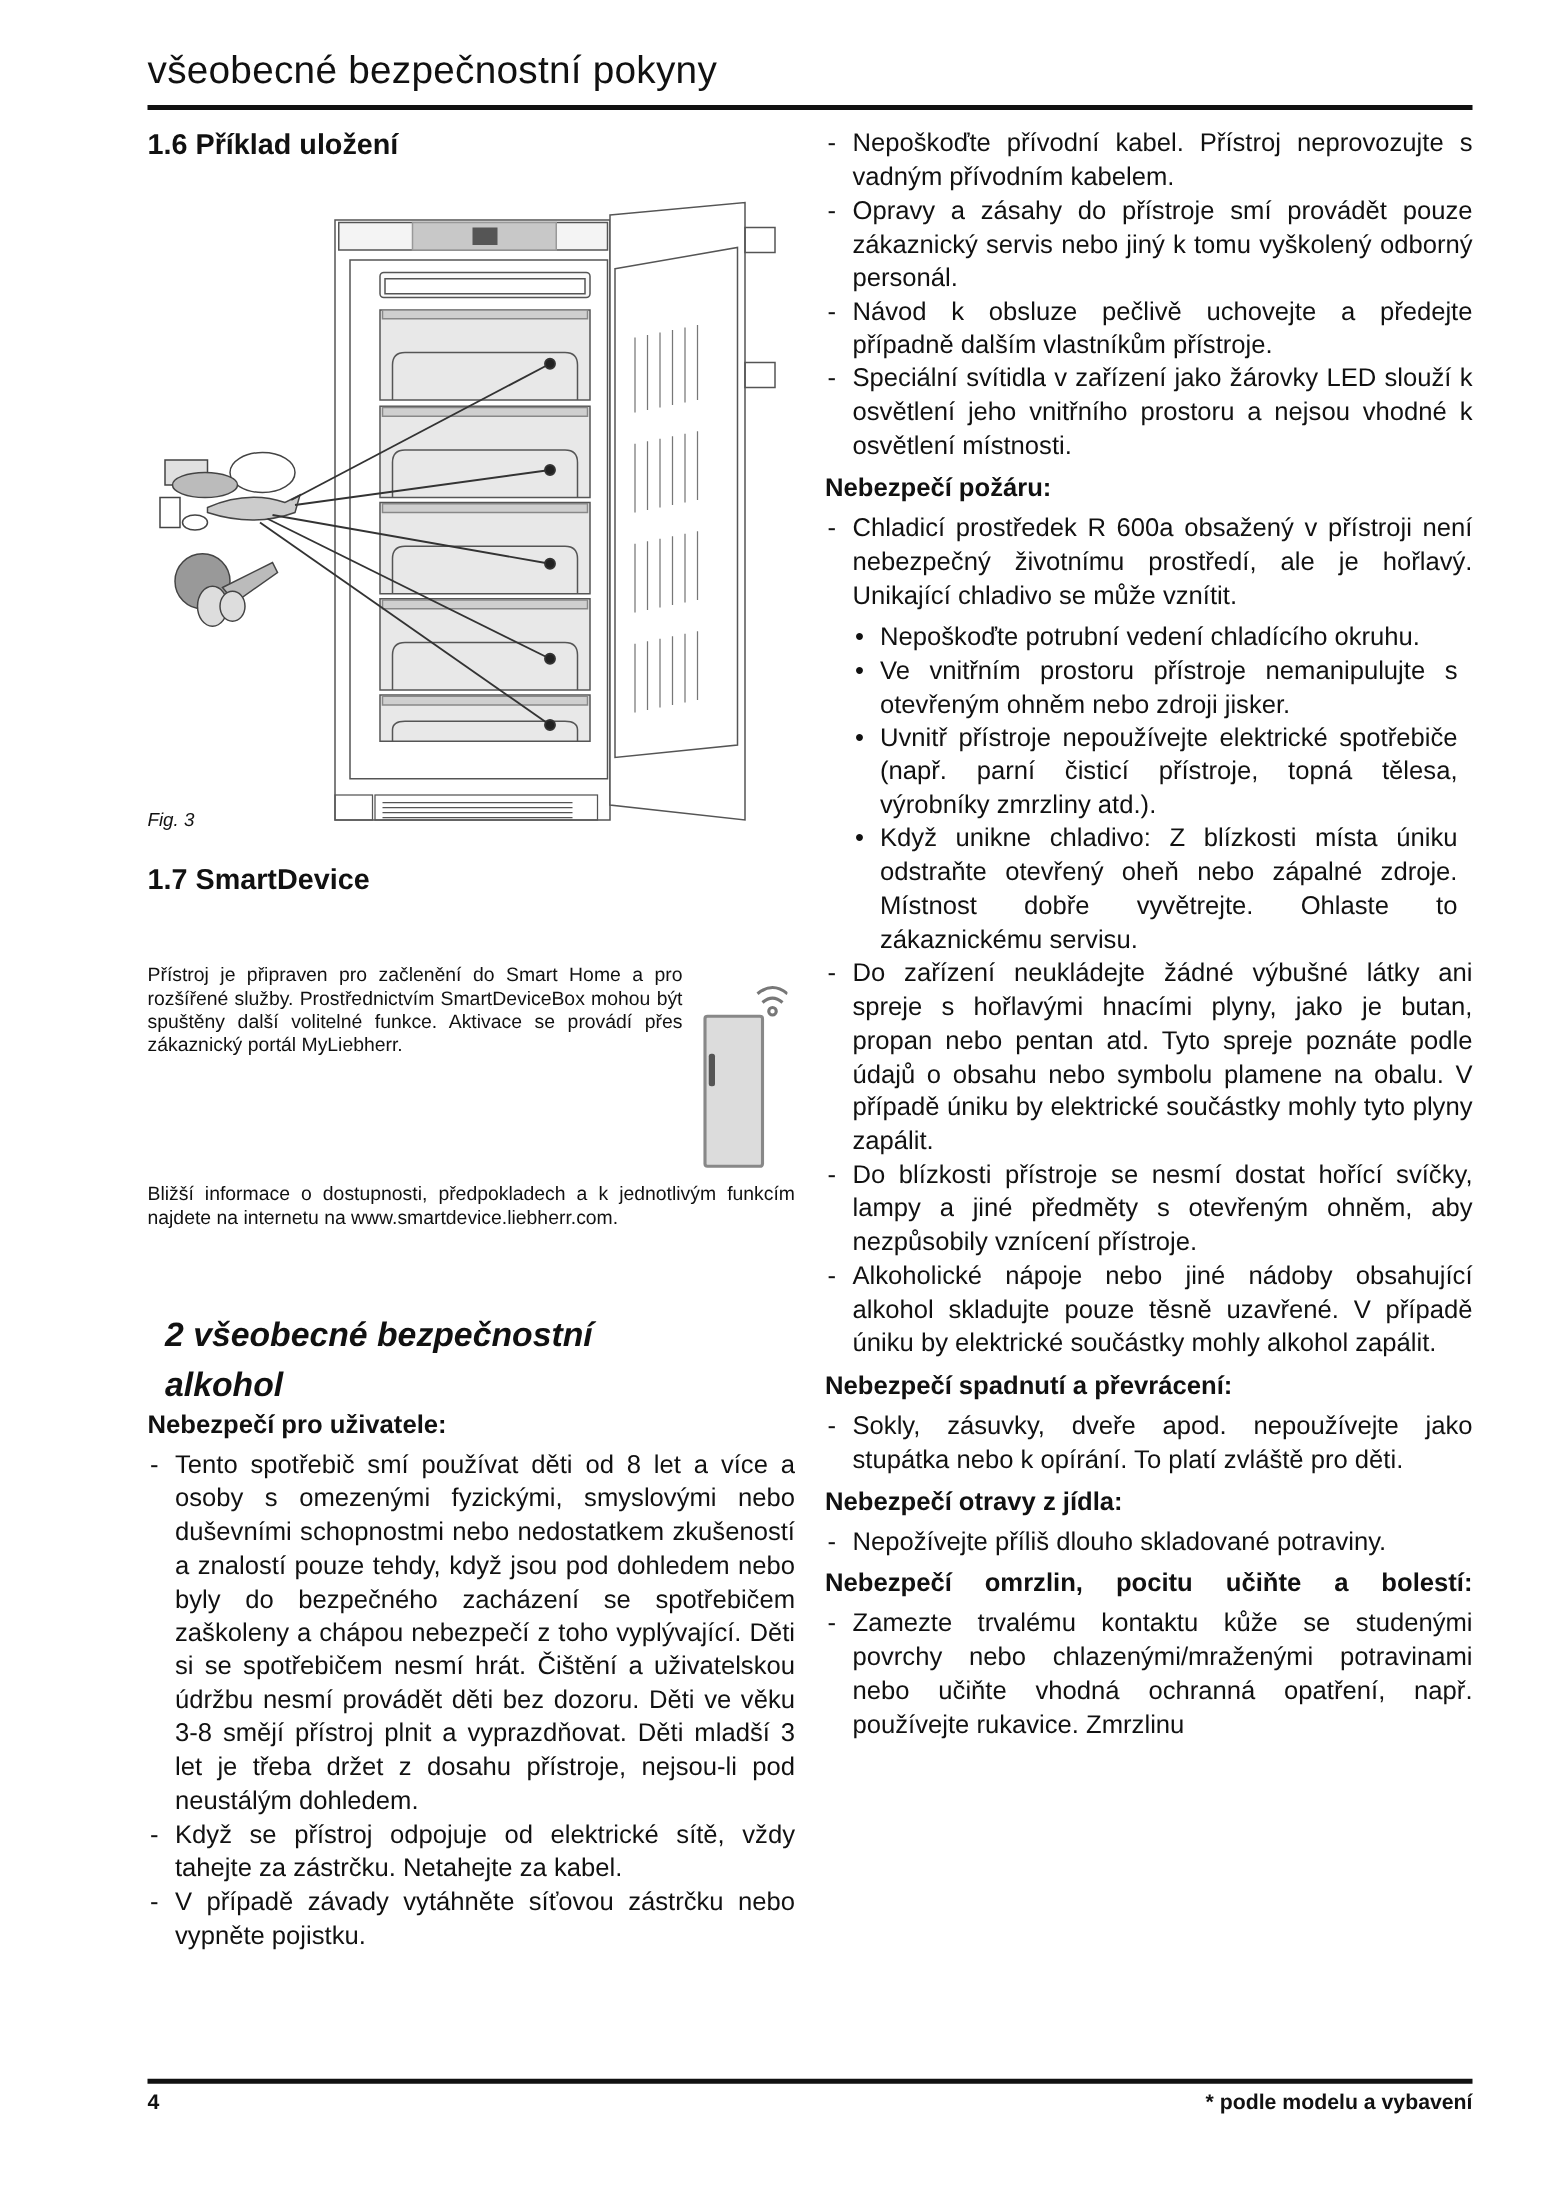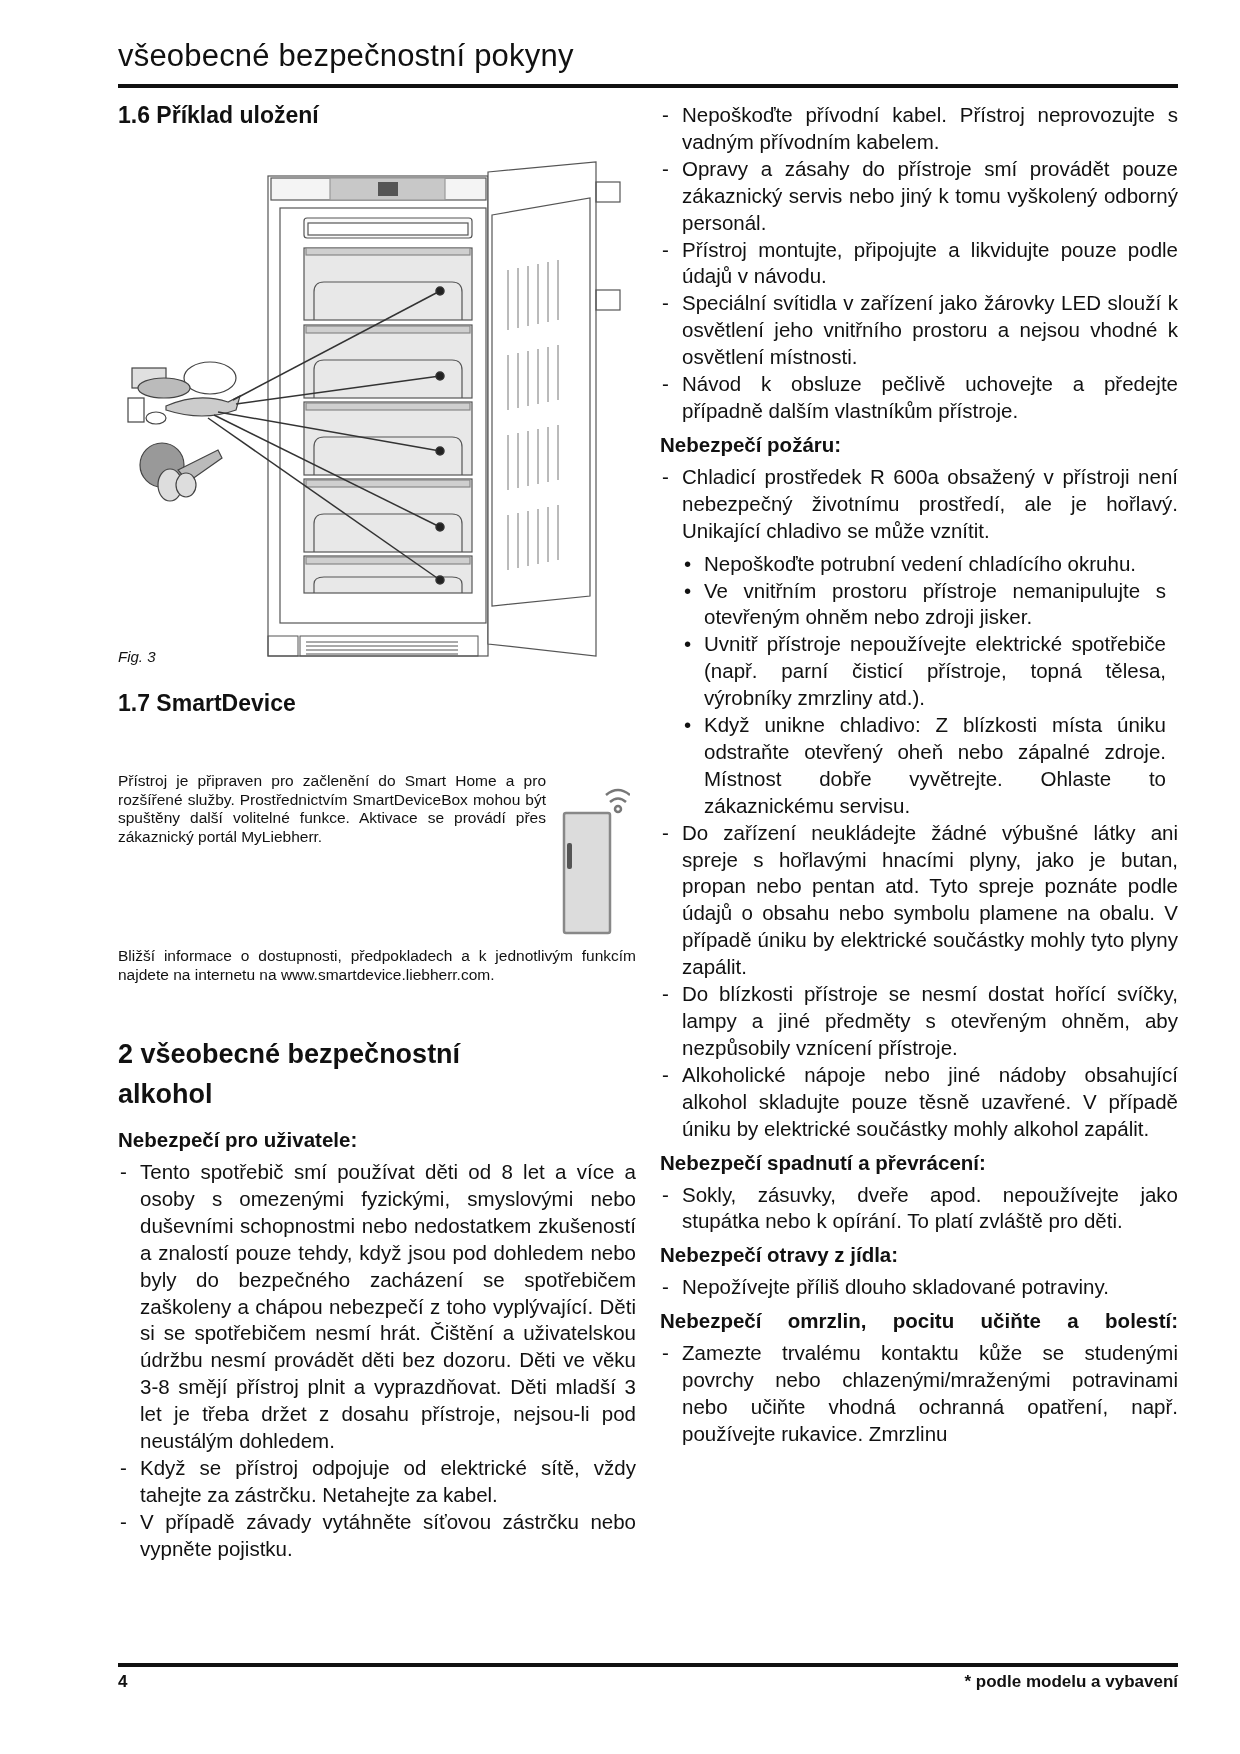--- a/index.html
+++ b/index.html
@@ -7,21 +7,21 @@
          font-family: "Liberation Sans", "DejaVu Sans", sans-serif; color: #111; }
   .page-header { position: absolute; left: 118px; top: 34px; width: 1060px; }
   .page-header h1 { margin: 0; font-size: 31px; font-weight: normal; letter-spacing: 0.2px; line-height: 44px; }
   .hrule { position: absolute; left: 118px; width: 1060px; background: #111; }
   .hrule.top { top: 84px; height: 4px; }
   .hrule.bottom { top: 1663px; height: 4px; }
 
   .sec-title { position: absolute; font-weight: bold; font-size: 23px; margin: 0; }
   .fig-caption { position: absolute; font-style: italic; font-size: 15px; }
   .small-text { position: absolute; font-size: 15.5px; line-height: 18.5px; text-align: justify; margin: 0; }
-  .h2 { position: absolute; font-weight: bold; font-size: 27px; line-height: 40px; margin: 0; }
+  .h2 { position: absolute; font-weight: bold; font-size: 27px; line-height: 40px; margin: 14px; font-style: italic; }
   .h3 { font-weight: bold; font-size: 20.5px; line-height: 27px; margin: 0; }
   .body-text { font-size: 20.5px; line-height: 26.9px; }
   .dash-list { list-style: none; margin: 0; padding: 0; }
   .dash-list > li { position: relative; padding-left: 22px; text-align: justify; }
   .dash-list > li::before { content: "-"; position: absolute; left: 2px; top: 0; }
   .bullet-list { list-style: none; margin: 0 12px 0 20px; padding: 0; }
   .bullet-list > li { position: relative; padding-left: 22px; text-align: justify; }
   .bullet-list > li::before { content: "\2022"; position: absolute; left: 2px; top: 0; }
   .block { position: absolute; }
   .footer-num { position: absolute; left: 118px; top: 1672px; font-weight: bold; font-size: 17px; }
@@ -167,23 +167,22 @@
     <li>Tento spotřebič smí používat děti od 8 let a více a osoby s omezenými fyzickými, smyslovými nebo duševními schopnostmi nebo nedostatkem zkušeností a znalostí pouze tehdy, když jsou pod dohledem nebo byly do bezpečného zacházení se spotřebičem zaškoleny a chápou nebezpečí z toho vyplývající. Děti si se spotřebičem nesmí hrát. Čištění a uživatelskou údržbu nesmí provádět děti bez dozoru. Děti ve věku 3-8 smějí přístroj plnit a vyprazdňovat. Děti mladší 3 let je třeba držet z dosahu přístroje, nejsou-li pod neustálým dohledem.</li>
     <li>Když se přístroj odpojuje od elektrické sítě, vždy tahejte za zástrčku. Netahejte za kabel.</li>
     <li>V případě závady vytáhněte síťovou zástrčku nebo vypněte pojistku.</li>
   </ul>
 </div>
 
 <div class="block body-text" style="left:660px; top:102px; width:518px;">
   <ul class="dash-list">
     <li>Nepoškoďte přívodní kabel. Přístroj neprovozujte s vadným přívodním kabelem.</li>
     <li>Opravy a zásahy do přístroje smí provádět pouze zákaznický servis nebo jiný k tomu vyškolený odborný personál.</li>
-    <li>Přístroj montujte, připojujte a likvidujte pouze podle údajů v návodu.</li>
+    <li>Návod k obsluze pečlivě uchovejte a předejte případně dalším vlastníkům přístroje.</li>
     <li>Speciální svítidla v zařízení jako žárovky LED slouží k osvětlení jeho vnitřního prostoru a nejsou vhodné k osvětlení místnosti.</li>
-    <li>Návod k obsluze pečlivě uchovejte a předejte případně dalším vlastníkům přístroje.</li>
   </ul>
 
   <h3 class="h3" style="margin:6px 0 6px 0;">Nebezpečí požáru:</h3>
   <ul class="dash-list">
     <li>
       <span>Chladicí prostředek R 600a obsažený v přístroji není nebezpečný životnímu prostředí, ale je hořlavý. Unikající chladivo se může vznítit.</span>
       <ul class="bullet-list" style="margin-left:0; margin-top:6px;">
         <li>Nepoškoďte potrubní vedení chladícího okruhu.</li>
         <li>Ve vnitřním prostoru přístroje nemanipulujte s otevřeným ohněm nebo zdroji jisker.</li>
         <li>Uvnitř přístroje nepoužívejte elektrické spotřebiče (např. parní čisticí přístroje, topná tělesa, výrobníky zmrzliny atd.).</li>

